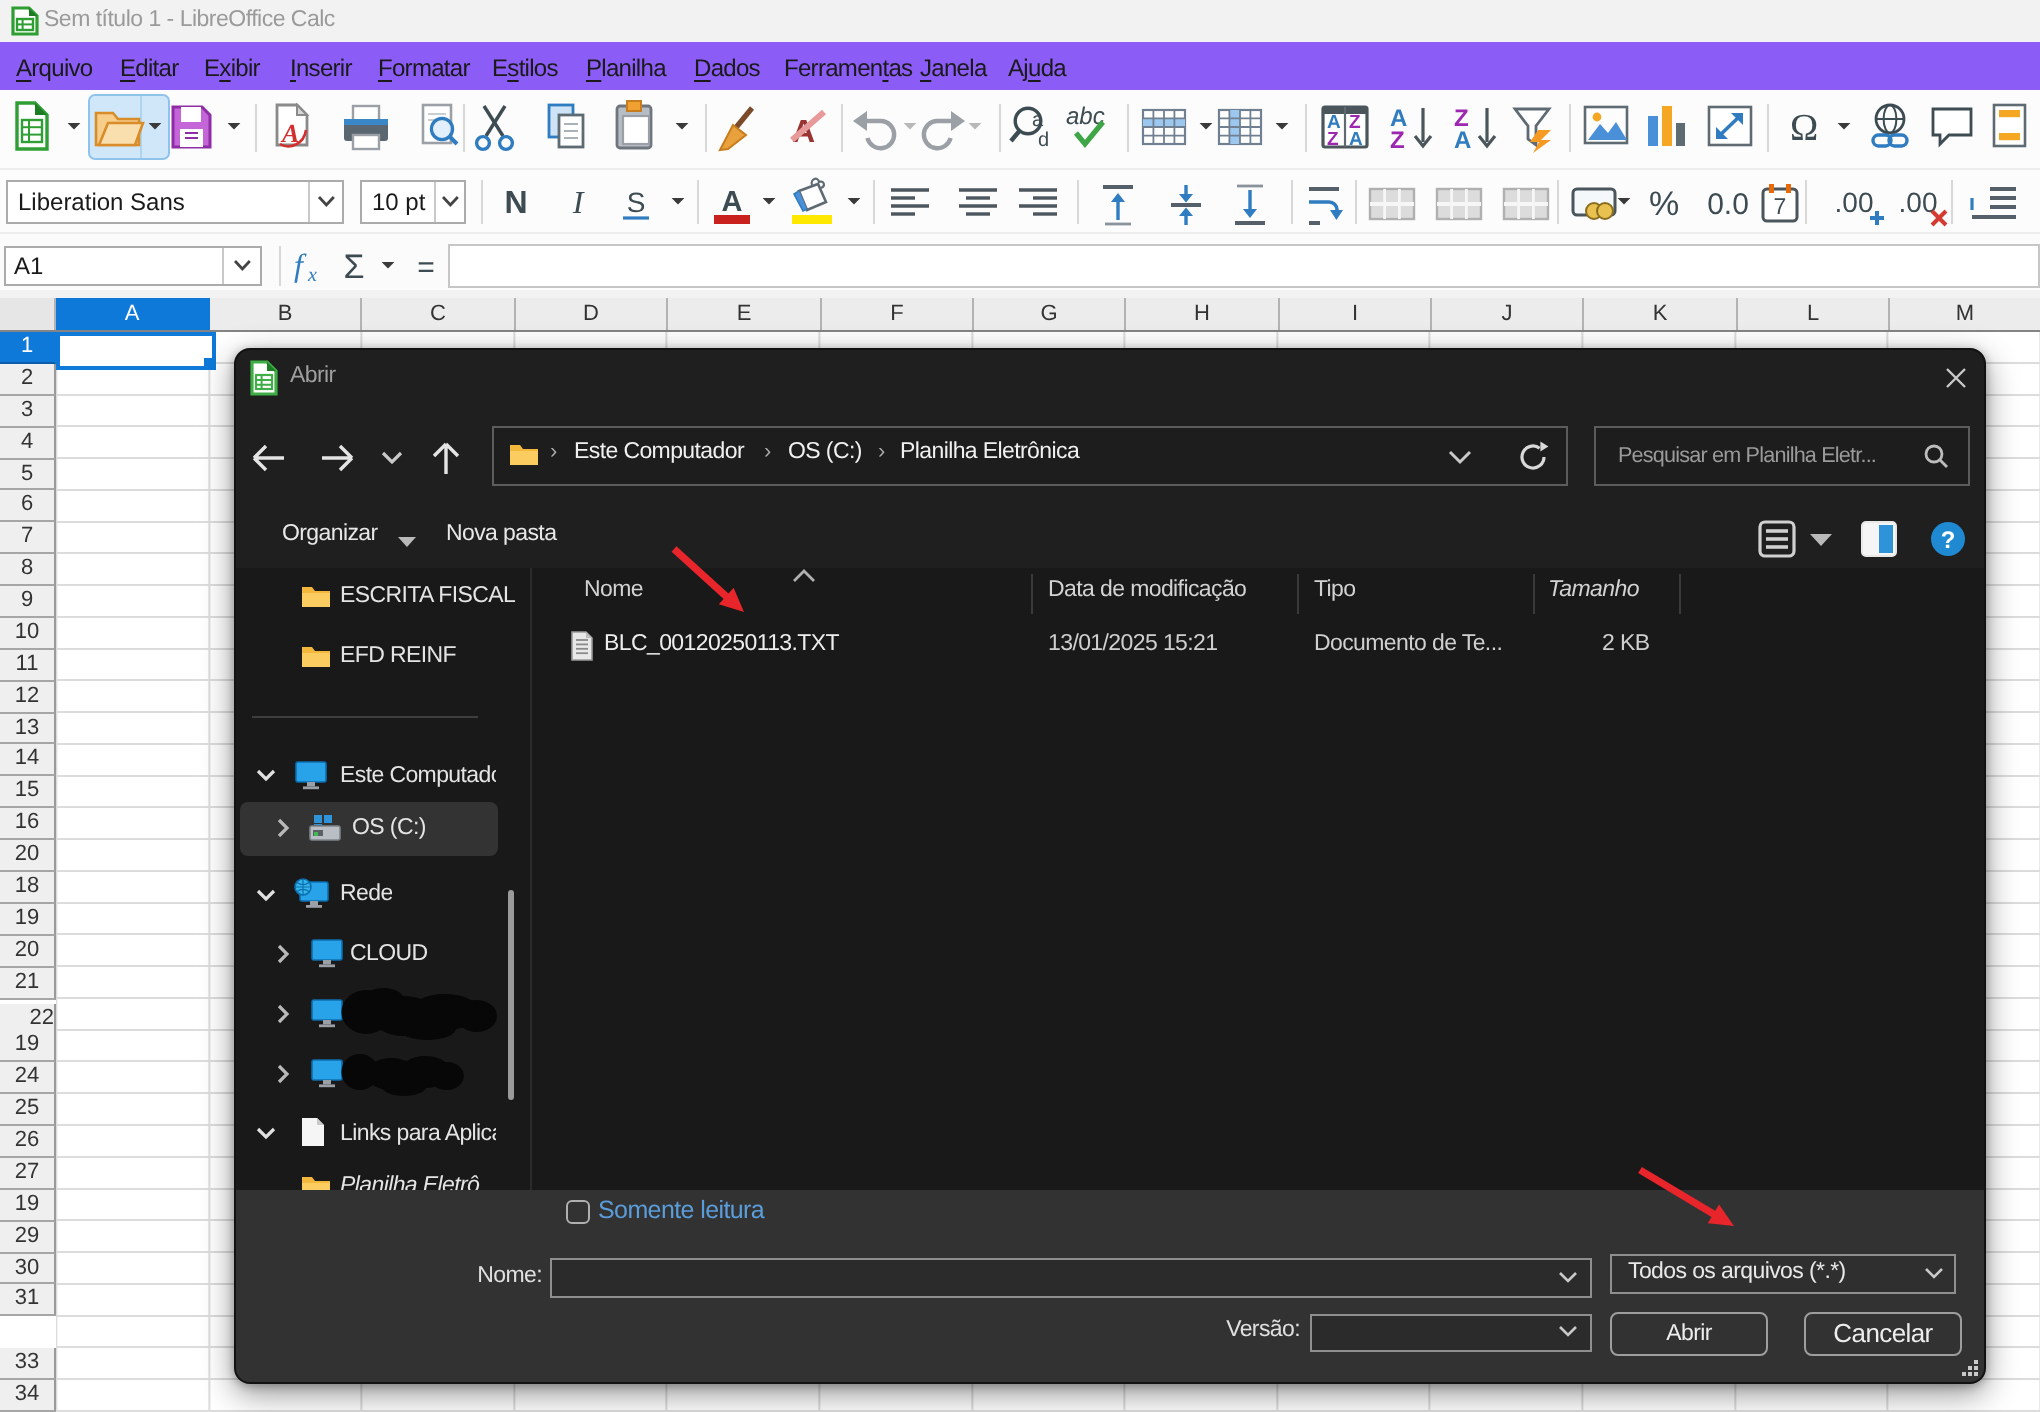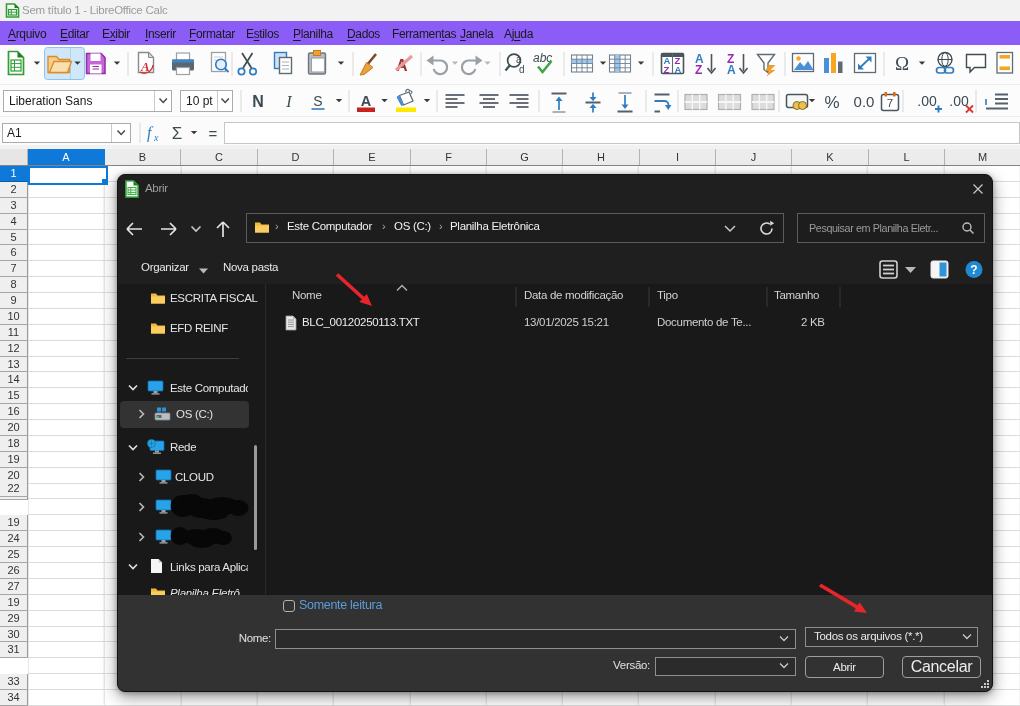--- a/index.html
+++ b/index.html
@@ -325,21 +325,21 @@
 <div class="rh" style="top:174.71px;height:15.88px;line-height:14.9px;">12</div>
 <div class="rh" style="top:190.59px;height:15.88px;line-height:14.9px;">13</div>
 <div class="rh" style="top:206.47px;height:15.88px;line-height:14.9px;">14</div>
 <div class="rh" style="top:222.35px;height:15.88px;line-height:14.9px;">15</div>
 <div class="rh" style="top:238.24px;height:15.88px;line-height:14.9px;">16</div>
 <div class="rh" style="top:254.12px;height:15.88px;line-height:14.9px;">20</div>
 <div class="rh" style="top:270.00px;height:15.88px;line-height:14.9px;">18</div>
 <div class="rh" style="top:285.88px;height:15.88px;line-height:14.9px;">19</div>
 <div class="rh" style="top:301.76px;height:15.88px;line-height:14.9px;">20</div>
 <div class="rh" style="top:317.65px;height:15.88px;line-height:14.9px;">21</div>
-<div class="rh" style="top:315px;height:15.88px;line-height:14.9px;">22</div>
+<div class="rh" style="top:336px;height:15.88px;line-height:14.9px;text-align:right;">22</div>
 <div class="rh" style="top:349.41px;height:15.88px;line-height:14.9px;">19</div>
 <div class="rh" style="top:365.29px;height:15.88px;line-height:14.9px;">24</div>
 <div class="rh" style="top:381.18px;height:15.88px;line-height:14.9px;">25</div>
 <div class="rh" style="top:397.06px;height:15.88px;line-height:14.9px;">26</div>
 <div class="rh" style="top:412.94px;height:15.88px;line-height:14.9px;">27</div>
 <div class="rh" style="top:428.82px;height:15.88px;line-height:14.9px;">19</div>
 <div class="rh" style="top:444.71px;height:15.88px;line-height:14.9px;">29</div>
 <div class="rh" style="top:460.59px;height:15.88px;line-height:14.9px;">30</div>
 <div class="rh" style="top:476.47px;height:15.88px;line-height:14.9px;">31</div>
 <div class="rh" style="top:509px;height:15.88px;line-height:14.9px;margin-top:48px;">32</div>
@@ -408,21 +408,21 @@
 <rect x="60.5" y="2.5" width="7" height="14" fill="#2e93d8"></rect>
 <circle cx="95" cy="9.5" r="8.5" fill="#1f8ad2"></circle>
 <text x="95" y="14" font-size="12" font-weight="bold" fill="#fff" text-anchor="middle">?</text>
 </svg>
 <div class="dtxt" style="left:174px;top:114px;font-size:11.5px;color:#d2d2d2;">Nome</div>
 <svg class="abs" style="left:277px;top:109px" width="14" height="8" viewBox="0 0 14 8">
 <path d="M2 6.5 l5 -5 l5 5" stroke="#b0b0b0" stroke-width="1.4" fill="none"></path>
     </svg>
 <div class="dtxt" style="left:406px;top:114px;font-size:11.5px;color:#d2d2d2;">Data de modificação</div>
 <div class="dtxt" style="left:539px;top:114px;font-size:11.5px;color:#d2d2d2;">Tipo</div>
-<div class="dtxt" style="left:656px;top:114px;font-size:11.5px;color:#d2d2d2;">Tamanho</div>
+<div class="dtxt" style="left:656px;top:114px;font-size:11.5px;color:#d2d2d2;font-style:italic;">Tamanho</div>
 <svg class="abs" style="left:0;top:109px" width="876" height="26" viewBox="0 0 876 26">
 <line x1="398" y1="3" x2="398" y2="23" stroke="#3a3a3a"></line>
 <line x1="531" y1="3" x2="531" y2="23" stroke="#3a3a3a"></line>
 <line x1="649" y1="3" x2="649" y2="23" stroke="#3a3a3a"></line>
 <line x1="722" y1="3" x2="722" y2="23" stroke="#3a3a3a"></line>
 </svg>
 <svg class="abs" style="left:167px;top:140px" width="12" height="16" viewBox="0 0 12 16">
 <path d="M1 1 h7 l3 3 v11 h-10 z" fill="#e8e8e8" stroke="#9a9a9a" stroke-width="0.8"></path>
 <path d="M8 1 l3 3 h-3 z" fill="#bdbdbd"></path>
 <g stroke="#8a8a8a" stroke-width="0.9">
@@ -562,21 +562,21 @@
 <div class="dtxt" style="left:696px;top:455px;font-size:11.5px;color:#e8e8e8;">Todos os arquivos (*.*)</div>
 <svg class="abs" style="left:843px;top:458px" width="12" height="8" viewBox="0 0 12 8">
 <path d="M2 1.5 l4 4 l4 -4" stroke="#c9c9c9" stroke-width="1.3" fill="none"></path>
       </svg>
 <div class="dtxt" style="left:480px;top:484px;width:52px;text-align:right;font-size:11.5px;color:#e0e0e0;">Versão:</div>
 <div class="abs" style="left:537px;top:482px;width:141px;height:19px;background:#2b2b2b;border:1px solid #8f8f8f;box-sizing:border-box;"></div>
 <svg class="abs" style="left:660px;top:487px" width="12" height="8" viewBox="0 0 12 8">
 <path d="M2 1.5 l4 4 l4 -4" stroke="#c9c9c9" stroke-width="1.3" fill="none"></path>
       </svg>
 <div class="abs" style="left:687px;top:481px;width:79px;height:22px;border:1px solid #9e9e9e;border-radius:4px;box-sizing:border-box;text-align:center;line-height:20px;font-size:11.5px;letter-spacing:-0.3px;color:#ededed;">Abrir</div>
-<div class="abs" style="left:784px;top:481px;width:79px;height:22px;border:1px solid #9e9e9e;border-radius:4px;box-sizing:border-box;text-align:center;line-height:20px;font-size:16px;letter-spacing:-0.3px;color:#ededed;">Cancelar</div>
+<div class="abs" style="left:784px;top:481px;width:79px;height:22px;border:1px solid #9e9e9e;border-radius:4px;box-sizing:border-box;text-align:center;line-height:20px;font-size:13px;letter-spacing:-0.3px;color:#ededed;">Cancelar</div>
 <svg class="abs" style="left:862px;top:504px" width="10" height="10" viewBox="0 0 10 10">
 <g fill="#c9c9c9">
           <rect x="7" y="1" width="2" height="2"></rect>
           <rect x="4" y="4" width="2" height="2"></rect>
 <rect x="7" y="4" width="2" height="2"></rect>
           <rect x="1" y="7" width="2" height="2"></rect>
 <rect x="4" y="7" width="2" height="2"></rect>
           <rect x="7" y="7" width="2" height="2"></rect>
         </g>
       </svg>

